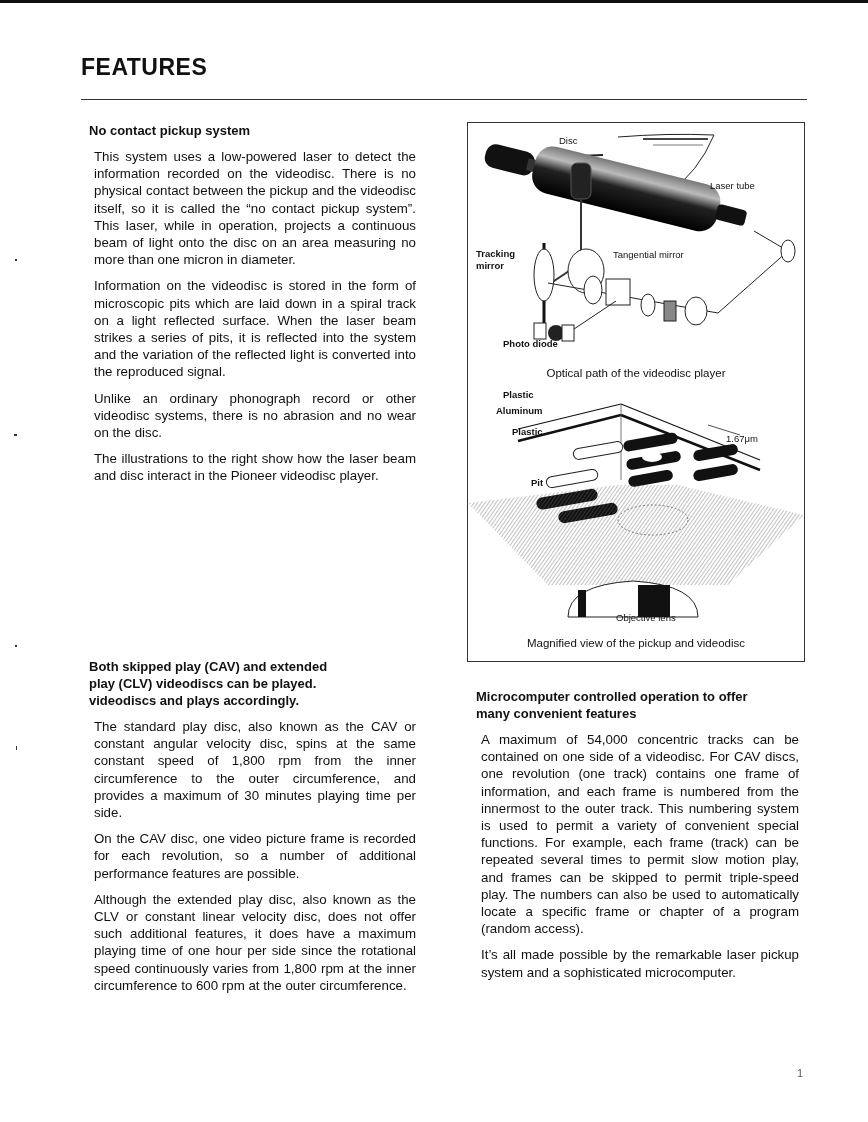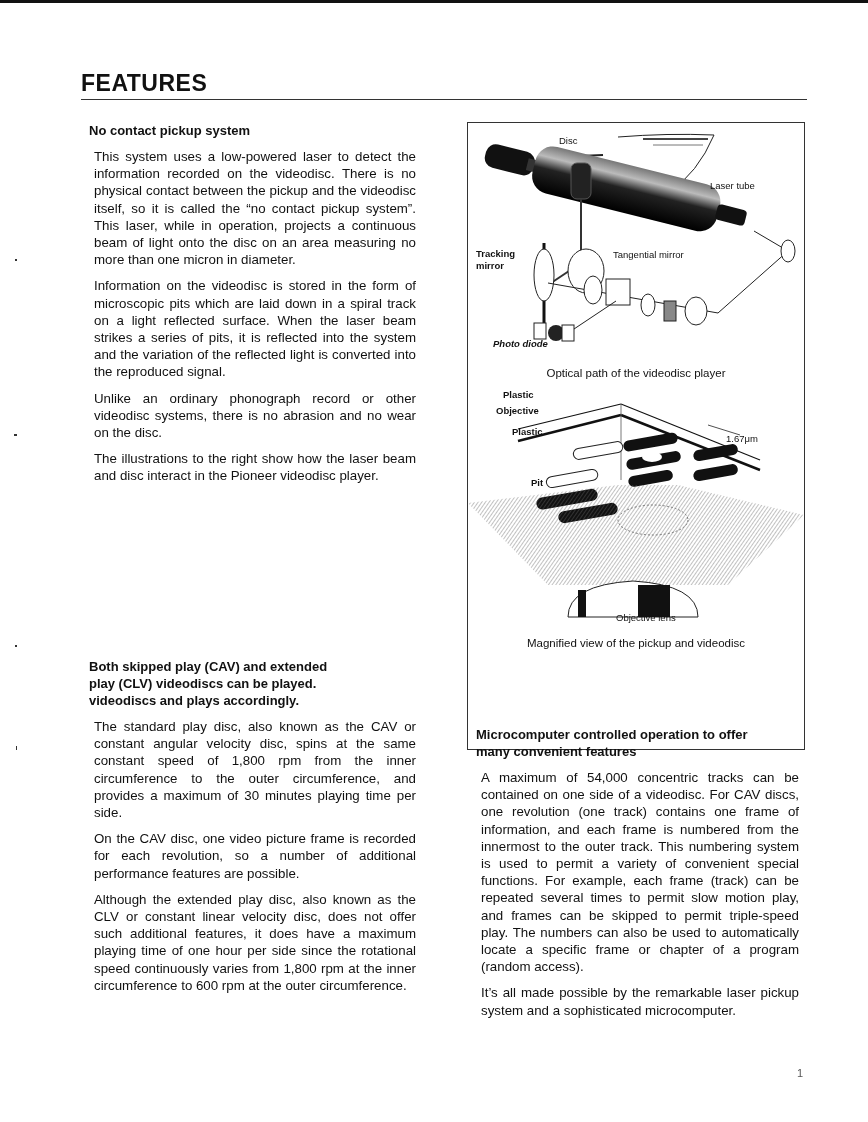--- a/index.html
+++ b/index.html
@@ -1,30 +1,30 @@
 <!DOCTYPE html>
 <html><head>
 <meta charset="utf-8">
 <style>
   html, body { margin: 0; padding: 0; background: #ffffff; }
   body { width: 868px; height: 1122px; position: relative; overflow: hidden; color: #111; font-family: "Liberation Sans", sans-serif; }
   .topbar { position: absolute; left: 0; top: 0; width: 868px; height: 3px; background: #111; }
-  .title { position: absolute; left: 81px; top: 70px; font-size: 23px; font-weight: bold; letter-spacing: 0.5px; margin: 0; }
+  .title { position: absolute; left: 81px; top: 54px; font-size: 23px; font-weight: bold; letter-spacing: 0.5px; margin: 0; }
   .rule { position: absolute; left: 81px; top: 99px; width: 726px; height: 1px; background: #333; }
   .heading { font-weight: bold; font-size: 13px; line-height: 17px; margin: 4px; }
   .body { font-size: 13.3px; line-height: 17.2px; text-align: justify; margin: 0; }
   .body p { margin: 9px; }
   .col { position: absolute; }
   .sec1 { left: 85px; top: 118px; width: 340px; }
   .sec1 .heading { margin-bottom: 4px; }
   .sec2 { left: 85px; top: 654px; width: 340px; }
   .sec2 .heading { width: 300px; margin-bottom: 6px; }
-  .sec3 { left: 472px; top: 722px; width: 336px; }
+  .sec3 { left: 472px; top: 684px; width: 336px; }
   .sec3 .heading { margin-bottom: 6px; }
-  .figbox { position: absolute; left: 467px; top: 122px; width: 338px; height: 628px; border: 1px solid #333; box-sizing: border-box; }
+  .figbox { position: absolute; left: 467px; top: 122px; width: 338px; height: 540px; border: 1px solid #333; box-sizing: border-box; }
   .fig { position: absolute; }
   .lbl { position: absolute; font-size: 9.5px; color: #111; white-space: nowrap; }
   .lbl.b { font-weight: bold; }
   .caption { position: absolute; font-size: 11.5px; white-space: nowrap; text-align: center; }
   .pagenum { position: absolute; left: 797px; top: 1067px; font-size: 11px; color: #555; }
   .mark { position: absolute; width: 2px; height: 2px; background: #333; }
 </style>
 </head>
 <body>
 
@@ -96,21 +96,21 @@
     <line x1="148" y1="178" x2="100" y2="210" stroke="#222" stroke-width="1"></line>
     <rect x="66" y="200" width="12" height="16" fill="#fff" stroke="#222"></rect>
     <circle cx="88" cy="210" r="8" fill="#222"></circle>
     <rect x="94" y="202" width="12" height="16" fill="#fff" stroke="#222"></rect>
   </svg>
   <span class="lbl" style="left:91px;top:12px;">Disc</span>
   <span class="lbl" style="left:215px;top:57px;padding-left:27px;">Laser tube</span>
   <span class="lbl b" style="left:8px;top:125px;">Tracking</span>
   <span class="lbl b" style="left:8px;top:137px;">mirror</span>
   <span class="lbl" style="left:145px;top:126px;">Tangential mirror</span>
-  <span class="lbl b" style="left:25px;top:215px;font-style:italic;">Photo diode</span>
+  <span class="lbl b" style="left:35px;top:215px;">Photo diode</span>
   <div class="caption" style="left:0;width:336px;top:244px;">Optical path of the videodisc player</div>
 
   <svg class="fig" width="336" height="240" viewBox="0 0 336 240" style="left:0;top:262px;">
     <defs>
       <pattern id="hatch" width="3" height="3" patternUnits="userSpaceOnUse" patternTransform="rotate(35)">
         <line x1="0" y1="0" x2="0" y2="3" stroke="#666" stroke-width="1"></line>
       </pattern>
     </defs>
 
     <line x1="50" y1="44" x2="153" y2="19" stroke="#111" stroke-width="1.2"></line>
@@ -133,21 +133,21 @@
     <rect x="90" y="122" width="60" height="12" rx="6" fill="#111" transform="rotate(-10 120 128)"></rect>
 
     <polygon points="0,118 150,100 210,100 336,130 260,200 80,200" fill="url(#hatch)" opacity="0.8"></polygon>
     <ellipse cx="185" cy="135" rx="35" ry="15" fill="none" stroke="#777" stroke-dasharray="2,2"></ellipse>
 
     <path d="M100 232 Q100 200 165 196 Q230 200 230 232 Z" fill="#fff" stroke="#222"></path>
     <rect x="110" y="205" width="8" height="27" fill="#111"></rect>
     <rect x="170" y="200" width="32" height="32" fill="#111"></rect>
   </svg>
   <span class="lbl b" style="left:35px;top:266px;">Plastic</span>
-  <span class="lbl b" style="left:28px;top:282px;">Objective</span>
+  <span class="lbl b" style="left:28px;top:282px;">Aluminum</span>
   <span class="lbl b" style="left:44px;top:303px;">Plastic</span>
   <span class="lbl" style="left:258px;top:310px;">1.67μm</span>
   <span class="lbl b" style="left:63px;top:354px;">Pit</span>
   <span class="lbl" style="left:148px;top:489px;">Objective lens</span>
   <div class="caption" style="left:0;width:336px;top:514px;">Magnified view of the pickup and videodisc</div>
 </div>
 
 <section class="col sec2">
   <h2 class="heading">
     <div>Both skipped play (CAV) and extended</div>

